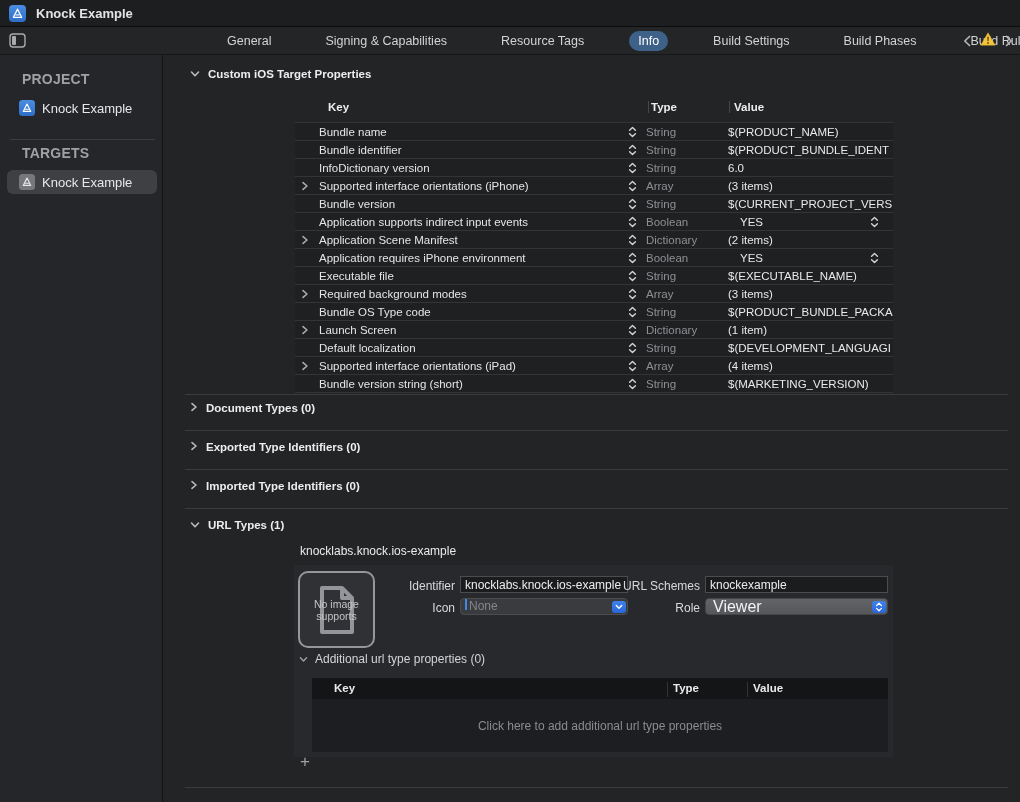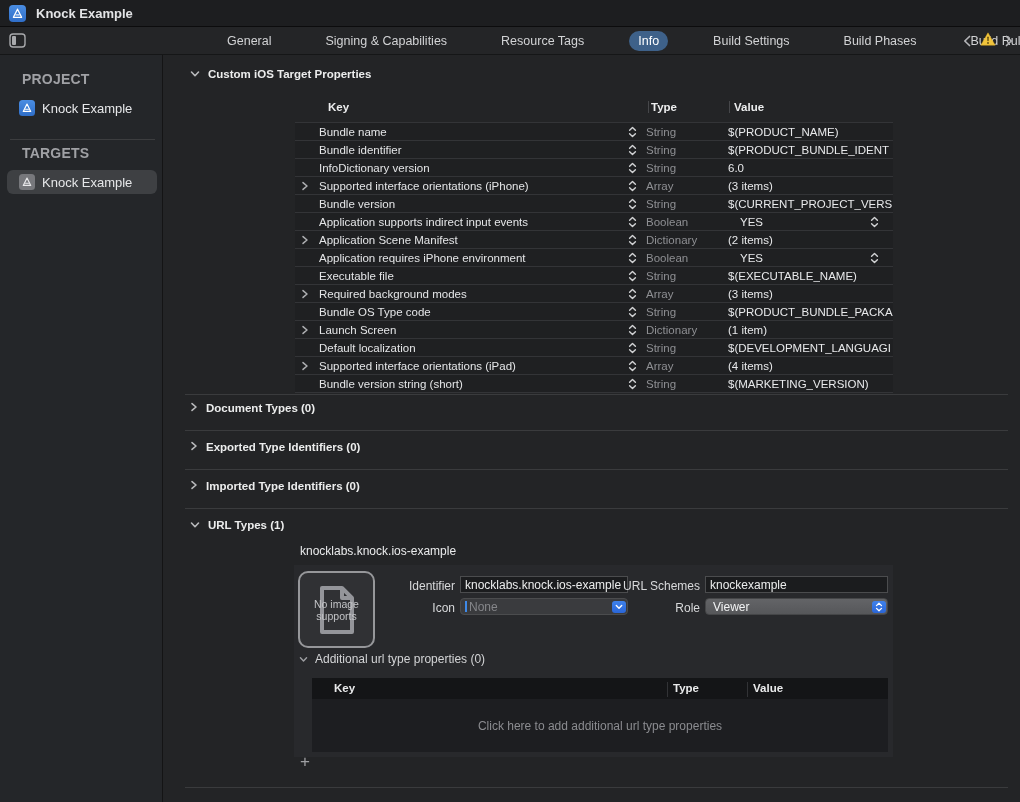--- a/index.html
+++ b/index.html
@@ -70,28 +70,28 @@
   .url-panel { position:absolute; left:131px; top:510px; width:599px; height:192px; background:#28292c; }
   .img-well { position:absolute; left:4px; top:6px; width:77px; height:77px; background:#303134;
               border:2px solid #96979a; border-radius:10px; overflow:hidden; }
   .img-well svg { position:absolute; left:50%; top:50%; transform:translate(-50%,-50%); }
   .noimg-text { position:absolute; left:50%; top:50%; transform:translate(-50%,-50%); width:56px;
                 text-align:center; font-size:10.5px; line-height:12px; color:#c3c4c7; }
   .flabel { position:absolute; font-size:12px; color:#d8d9db; text-align:right; white-space:nowrap; }
   .tfield { position:absolute; height:17px; background:#1b1c1e; border:1px solid #4b4c4e;
             font-size:12px; color:#eceded; display:flex; align-items:center; padding:0 4px; white-space:nowrap; overflow:hidden; }
   .combo { position:absolute; height:17px; background:#3a3b3e; border:1px solid #4b4c4e; border-radius:4px;
-           display:flex; align-items:center; font-size:12px; color:#85868a; }
+           display:flex; align-items:flex-start; font-size:12px; color:#85868a; }
   .cursor-bar { width:2px; height:11px; background:#3f8ae8; margin-left:4px; }
   .combo .ctext { margin-left:2px; flex:1; white-space:nowrap; overflow:hidden; }
   .blue-btn { position:absolute; right:1.5px; top:1.5px; width:14px; height:12.5px; border-radius:3px;
               background:linear-gradient(180deg,#3f82ec,#2a66d9); display:flex; align-items:center; justify-content:center; }
   .popup { position:absolute; height:17px; background:linear-gradient(180deg,#636467,#56575a);
            border:1px solid #454648; border-radius:4px; display:flex; align-items:center;
-           font-size:12px; color:#f2f3f4; }
+           font-size:16px; color:#f2f3f4; }
   .popup .ptext { margin-left:7px; flex:1; white-space:nowrap; }
 
   .addl-hdr { position:absolute; left:5px; top:87px; display:flex; align-items:center; gap:7px;
               font-size:12px; color:#d3d4d6; }
   .inner-table { position:absolute; left:18px; top:113px; width:576px; }
   .it-head { position:relative; height:21px; background:#141517; font-size:11.5px; font-weight:700; color:#e9eaeb; }
   .it-head span { position:absolute; top:4px; }
   .it-key { left:22px; } .it-type { left:361px; } .it-val { left:441px; }
   .it-sep { position:absolute; top:3px; width:1px; height:15px; background:#323336; }
   .its1 { left:355px; } .its2 { left:435px; }

